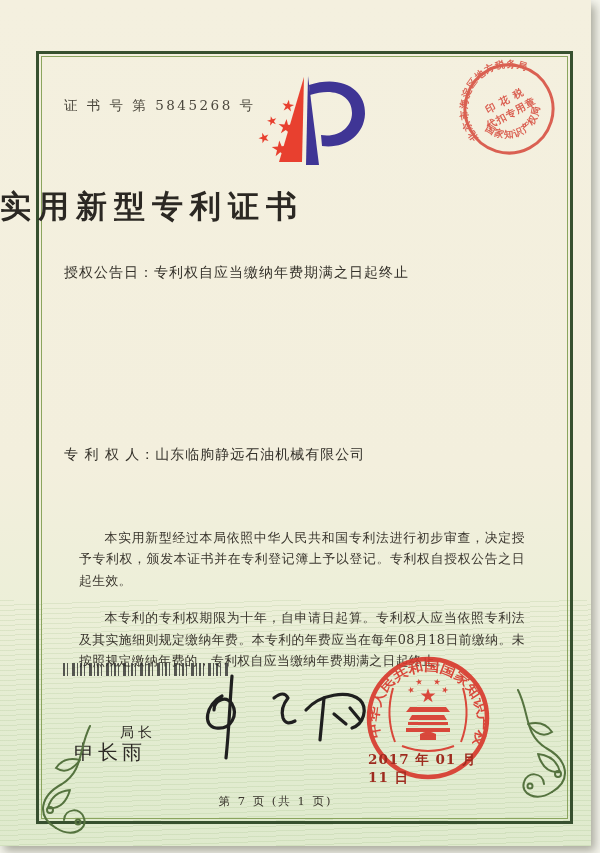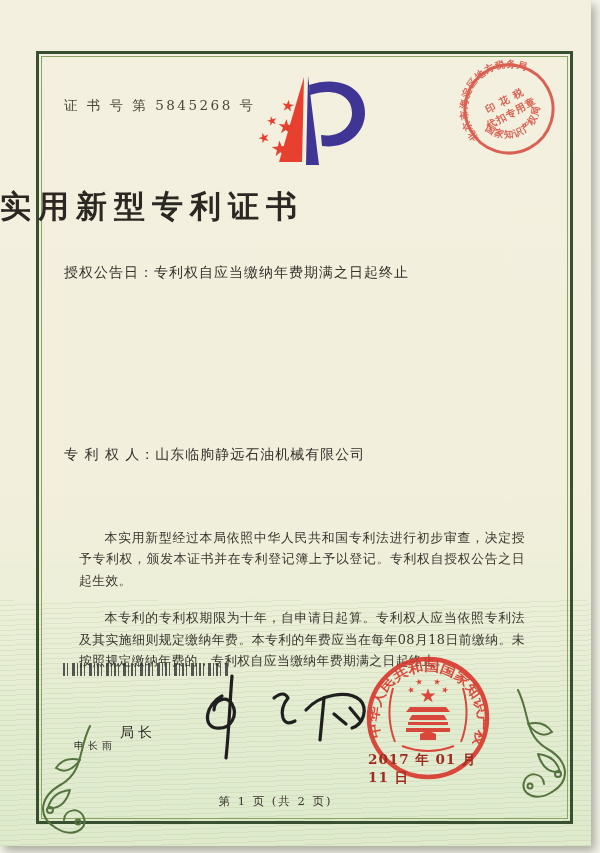--- a/index.html
+++ b/index.html
@@ -46,21 +46,21 @@
   #barcode{left:63px;top:663px;width:167px;height:13px;
     background:repeating-linear-gradient(90deg,
       #2b2b2b 0 2px,transparent 2px 4px,
       #2b2b2b 4px 5px,transparent 5px 9px,
       #2b2b2b 9px 12px,transparent 12px 14px,
       #2b2b2b 14px 15px,transparent 15px 17px);
     opacity:.78;
   }
 
   #director-title{left:74px;top:724px;font-size:14px;color:#2e2b26;letter-spacing:4px;margin-left:46px;}
-  #director-name{left:74px;top:739px;font-size:10px;color:#2e2b26;letter-spacing:4px;}
+  #director-name{left:74px;top:739px;font-size:20px;color:#2e2b26;letter-spacing:4px;}
 
   #seal-date{left:368px;top:751px;width:130px;font-size:13.5px;font-weight:bold;
              color:#9e2b1f;letter-spacing:1px;}
 
   #footer{left:0;right:40px;top:794px;text-align:center;font-size:11.5px;color:#3a362e;letter-spacing:2px;}
 
   svg{display:block;}
 </style>
 </head>
 <body>
@@ -157,21 +157,21 @@
         <g fill="none" stroke="#d8372b" stroke-width="2">
           <path d="M31 36 Q 23 64 33 90"></path>
           <path d="M101 36 Q 109 64 99 90"></path>
           <path d="M40 94 Q 66 104 92 94"></path>
         </g>
       </g>
     </svg>
 
     <div class="abs" id="seal-date">2017 年 01 月 11 日</div>
 
-    <div class="abs" id="footer">第 1 页 (共 2 页)</div>
+    <div class="abs" id="footer">第 7 页 (共 1 页)</div>
 
     <svg class="abs" style="left:20px;top:722px" width="82" height="118" viewBox="0 0 82 118">
       <g fill="none" stroke="#55733f" stroke-width="2" stroke-linecap="round">
         <path d="M70 4 C 58 28, 64 48, 42 62 C 20 74, 16 94, 36 106"></path>
         <path d="M36 106 c 16 10 32 2 28 -10 c -3 -11 -19 -10 -20 2"></path>
         <path d="M50 68 q -18 2 -22 18 q 16 2 22 -18"></path>
         <path d="M60 38 q -16 -4 -24 8 q 12 8 24 -8"></path>
         <circle cx="30" cy="88" r="3"></circle>
         <circle cx="58" cy="100" r="2.5"></circle>
       </g>

